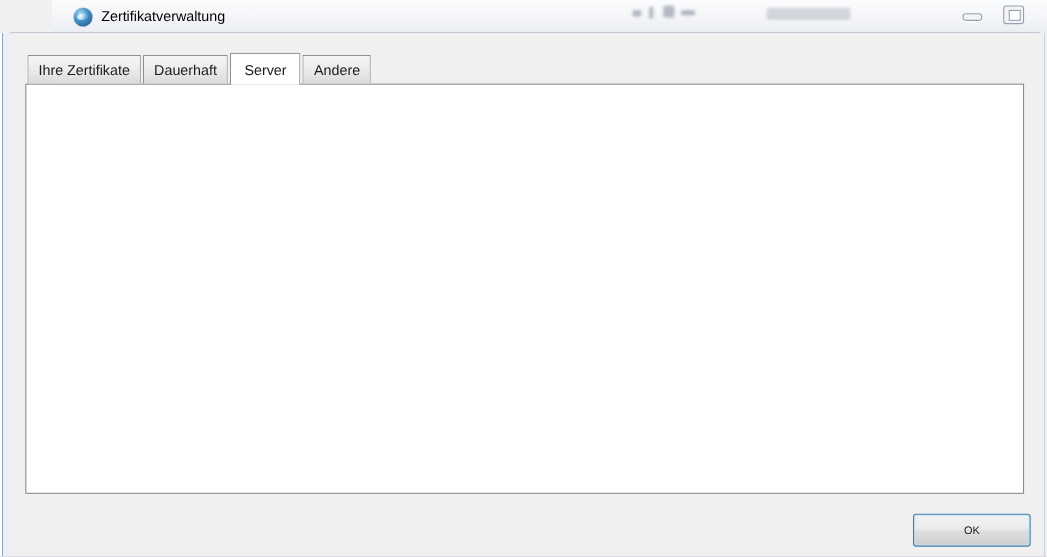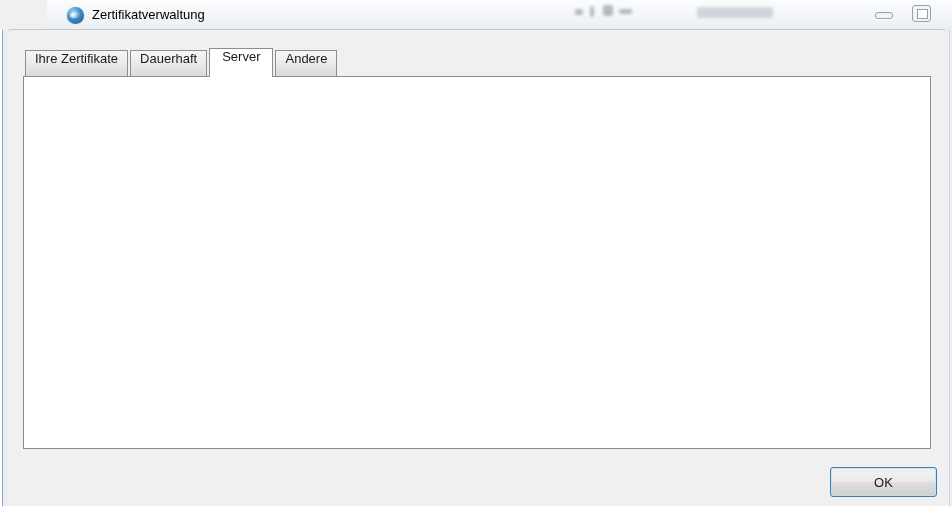--- a/index.html
+++ b/index.html
@@ -64,21 +64,21 @@
     position:absolute; left:12px; top:0px; font-size:21px; font-weight:bold;
     color:#f2f4f7; -webkit-text-stroke:1.3px #939daa; letter-spacing:0;
   }
 
   
   .tabs {
     position:absolute; left:25px; top:47px; height:29px;
     display:flex; align-items:flex-end; gap:2px; z-index:5;
   }
   .tab {
-    height:26px; padding:0 9px; display:flex; 
+    height:26px; padding:0 9px; display:flex; align-items:center;
     background:linear-gradient(180deg,#f6f6f6 0%,#ececec 45%,#dadada 100%);
     border:1px solid #8e8e8e; border-bottom:none;
     border-radius:1px 1px 0 0; font-size:13px; white-space:nowrap; cursor:default;
   }
   .tab.active {
     height:29px; background:#fff; margin-bottom:-1px; z-index:6; position:relative;
     padding:0 12px;
   }
 
   
@@ -140,21 +140,21 @@
     background:linear-gradient(90deg,#f6f6f6,#eaeaea 55%,#dcdcdc);
     border:1px solid #a8a8a8; border-radius:2px;
   }
   .sb-grip {
     position:absolute; left:4px; top:50%; margin-top:-4px; width:9px; height:8px;
     background:repeating-linear-gradient(180deg,#adadad 0 1px,transparent 1px 3px);
   }
 
   
   .btn {
-    position:absolute; height:28px; font-size:13px; text-align:center;
+    position:absolute; height:28px; font-size:10px; text-align:center;
     display:flex; align-items:center; justify-content:center;
     border:1px solid #b9b9b9; border-radius:2px;
     background:linear-gradient(180deg,#f6f6f6,#efefef 48%,#e7e7e7 52%,#dfdfdf);
     color:#1a1a1a; cursor:default; white-space:nowrap;
   }
   .btn u { text-underline-offset:2px; }
   .btn.disabled {
     color:#9a9a9a;
     background:linear-gradient(180deg,#f7f7f7,#f1f1f1 50%,#ebebeb);
     border-color:#c3c3c3;

